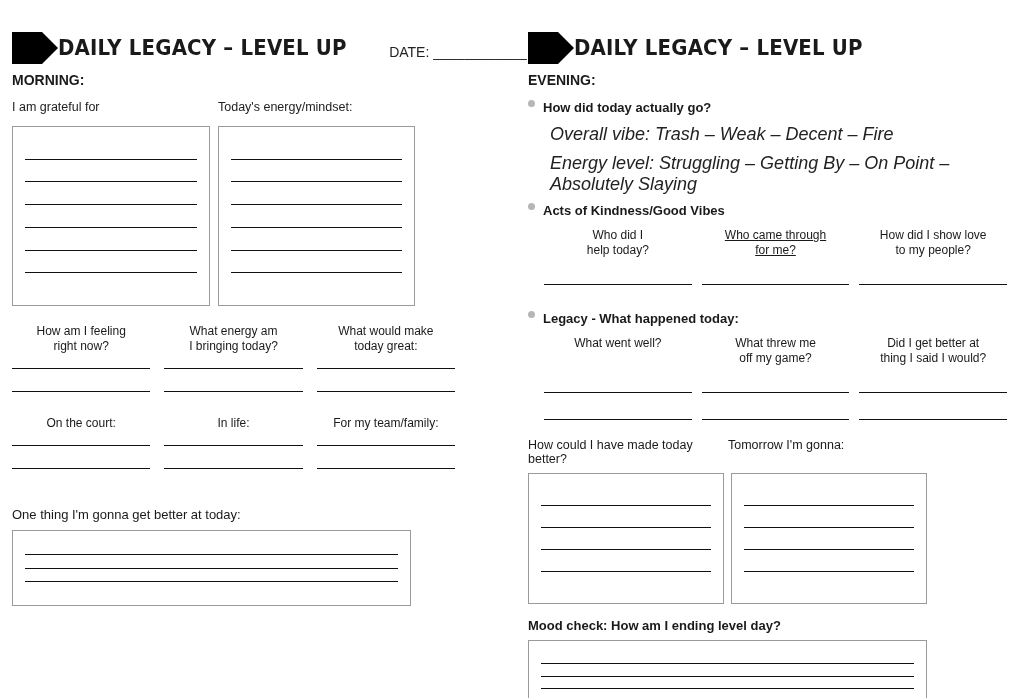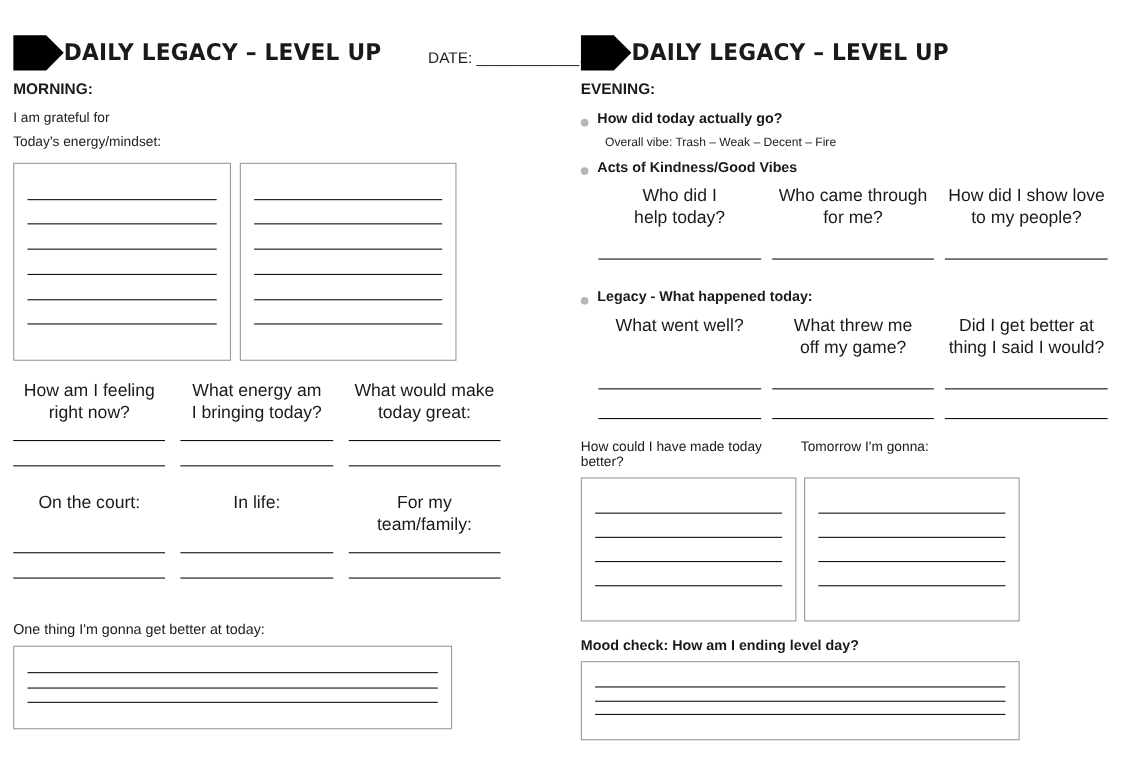--- a/index.html
+++ b/index.html
@@ -77,43 +77,44 @@
   }
   .box .rule {
     border-bottom: 1px solid #111;
     height: 0;
   }
   .rule-std {
     border-bottom: 1px solid #111;
     height: 0;
   }
   .colhead {
-    font-size: 16px;
+    font-size: 12px;
     text-align: center;
     line-height: 1.25;
   }
   .bullet-row {
     display: flex;
-    align-items: flex-end;
+    align-items: flex-start;
     gap: 8px;
   }
   .bullet {
     width: 7px;
     height: 7px;
     border-radius: 50%;
     background: #b6b6b6;
     flex: 0 0 auto;
   }
   .bullet-text {
     font-weight: bold;
     font-size: 13px;
   }
   .sub-line {
-    font-size: 11px;
+    font-size: 18px;
     color: #222;
+    font-style: italic;
   }
 
   
   .l-pad { padding: 28px 57px 0 12px; }
 
   .two-box-row {
     display: flex;
     gap: 8px;
     margin-top: 12px;
   }
@@ -194,21 +195,21 @@
     <div class="header">
       <svg class="arrow" viewBox="0 0 46 36">
         <polygon points="0,2 30,2 46,18 30,34 0,34" fill="#000"></polygon>
       </svg>
       <div class="title">DAILY LEGACY – LEVEL UP</div>
       <div class="date-line">DATE: ____________.</div>
     </div>
 
     <div class="section-label">MORNING:</div>
 
-    <div style="display:flex; gap:8px; margin-top:12px;flex-direction:column;">
+    <div style="display:flex; gap:8px; margin-top:12px;">
       <div style="width:198px;">
         <div class="sm">I am grateful for</div>
       </div>
       <div style="width:197px;">
         <div class="sm">Today's energy/mindset:</div>
       </div>
     </div>
 
     <div class="two-box-row">
       <div class="box box-a">
@@ -297,31 +298,32 @@
 
     <div class="section-label">EVENING:</div>
 
     <div class="bullet-row" style="margin-top:12px;">
       <span class="bullet"></span>
       <span class="bullet-text">How did today actually go?</span>
     </div>
 
     <div class="indent" style="margin-top:9px;">
       <div class="sub-line">Overall vibe: Trash – Weak – Decent – Fire</div>
+      <div class="sub-line" style="margin-top:8px;">Energy level: Struggling – Getting By – On Point – Absolutely Slaying</div>
     </div>
 
     <div class="bullet-row" style="margin-top:8px;">
       <span class="bullet"></span>
       <span class="bullet-text">Acts of Kindness/Good Vibes</span>
     </div>
 
     <div class="three-col-r">
       <div class="colhead" style="white-space:pre-line;">Who did I
 help today?</div>
-      <div class="colhead" style="white-space:pre-line;">Who came through
+      <div class="colhead" style="white-space:pre-line;text-decoration:underline;">Who came through
 for me?</div>
       <div class="colhead" style="white-space:pre-line;">How did I show love
 to my people?</div>
     </div>
 
     <div class="three-col-r r-lines" style="margin-top:0;">
       <div>
           <div class="rule-std"></div>
         </div>
       <div>

